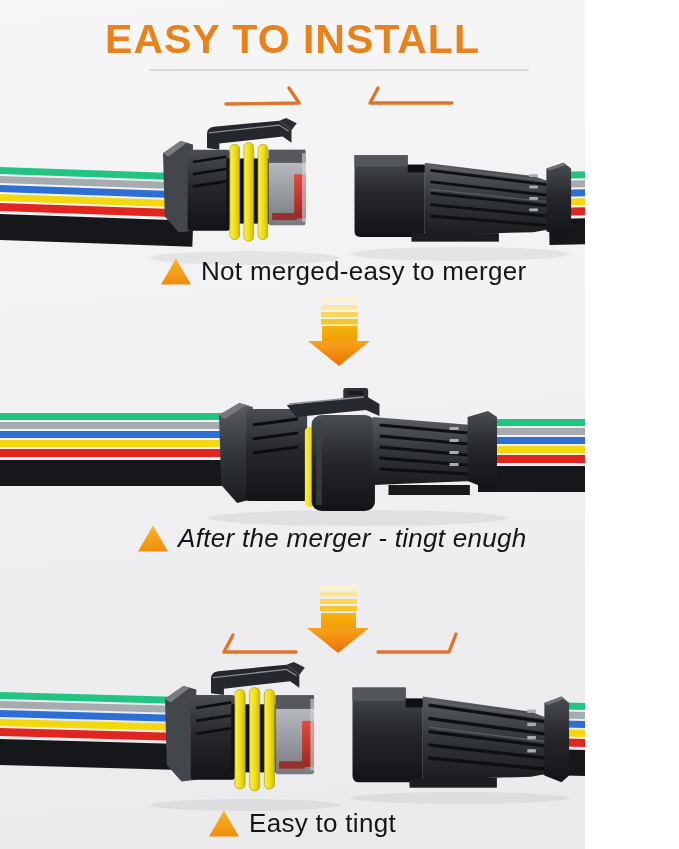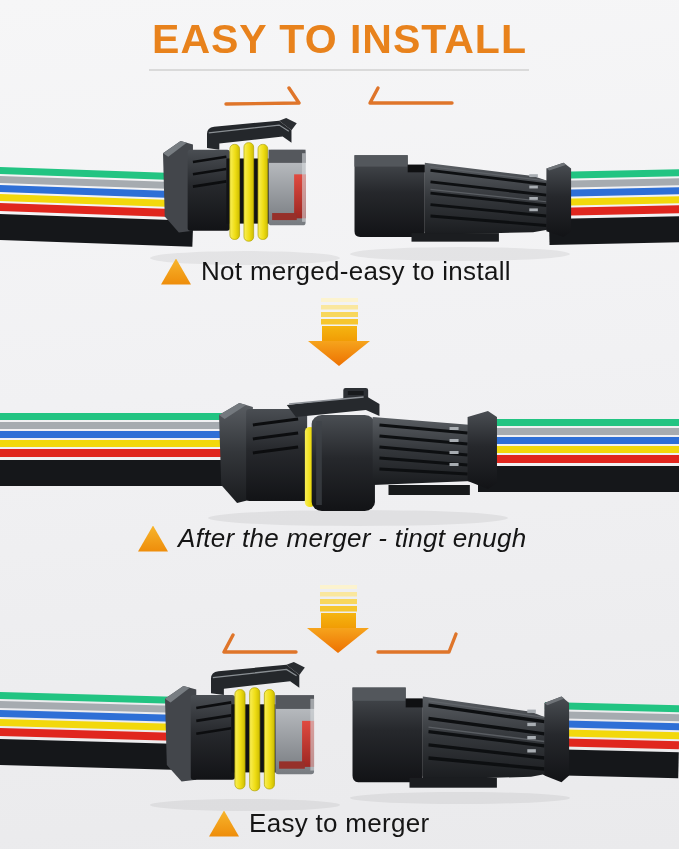--- a/index.html
+++ b/index.html
@@ -1,18 +1,18 @@
 <!DOCTYPE html>
 <html><head>
 <meta charset="utf-8">
 <style>
   html,body{margin:0;padding:0;}
   body{font-family:"Liberation Sans", sans-serif;}
   .canvas{
-    position:relative;width:679px;height:849px;overflow:hidden;
+    position:relative;width:585px;height:849px;overflow:hidden;
     background:linear-gradient(175deg,#f6f6f7 0%,#f1f1f3 45%,#eaeaec 100%);
   }
   .page-title{
     position:absolute;left:0;right:0;top:16px;margin:0;
     text-align:center;font-size:41px;font-weight:700;letter-spacing:1px;
     color:#E8821C;
   }
   .title-underline{
     position:absolute;left:149px;top:69px;width:380px;height:2px;
     background:#dadada;
@@ -184,26 +184,26 @@
       <use href="#wires6" transform="translate(545,702) rotate(1.4) scale(135,1)"></use>
       <ellipse cx="245" cy="805" rx="95" ry="6" fill="#000" opacity="0.06"></ellipse>
       <ellipse cx="460" cy="798" rx="110" ry="6" fill="#000" opacity="0.06"></ellipse>
       <use href="#fconn" transform="translate(165,662) scale(0.92)"></use>
       <use href="#mconn" transform="translate(343,670) scale(0.95,1.1)"></use>
     </g>
   </svg>
 
   <div class="caption cap1">
     <div class="tri"></div>
-    <span class="txt">Not merged-easy to install</span>
+    <span class="txt">Not merged-easy to merger</span>
   </div>
 
   <div class="caption cap2">
     <div class="tri"></div>
     <span class="txt">After the merger - tingt enugh</span>
   </div>
 
   <div class="caption cap3">
     <div class="tri"></div>
-    <span class="txt">Easy to merger</span>
+    <span class="txt">Easy to tingt</span>
   </div>
 
 </div>
 
 </body></html>

